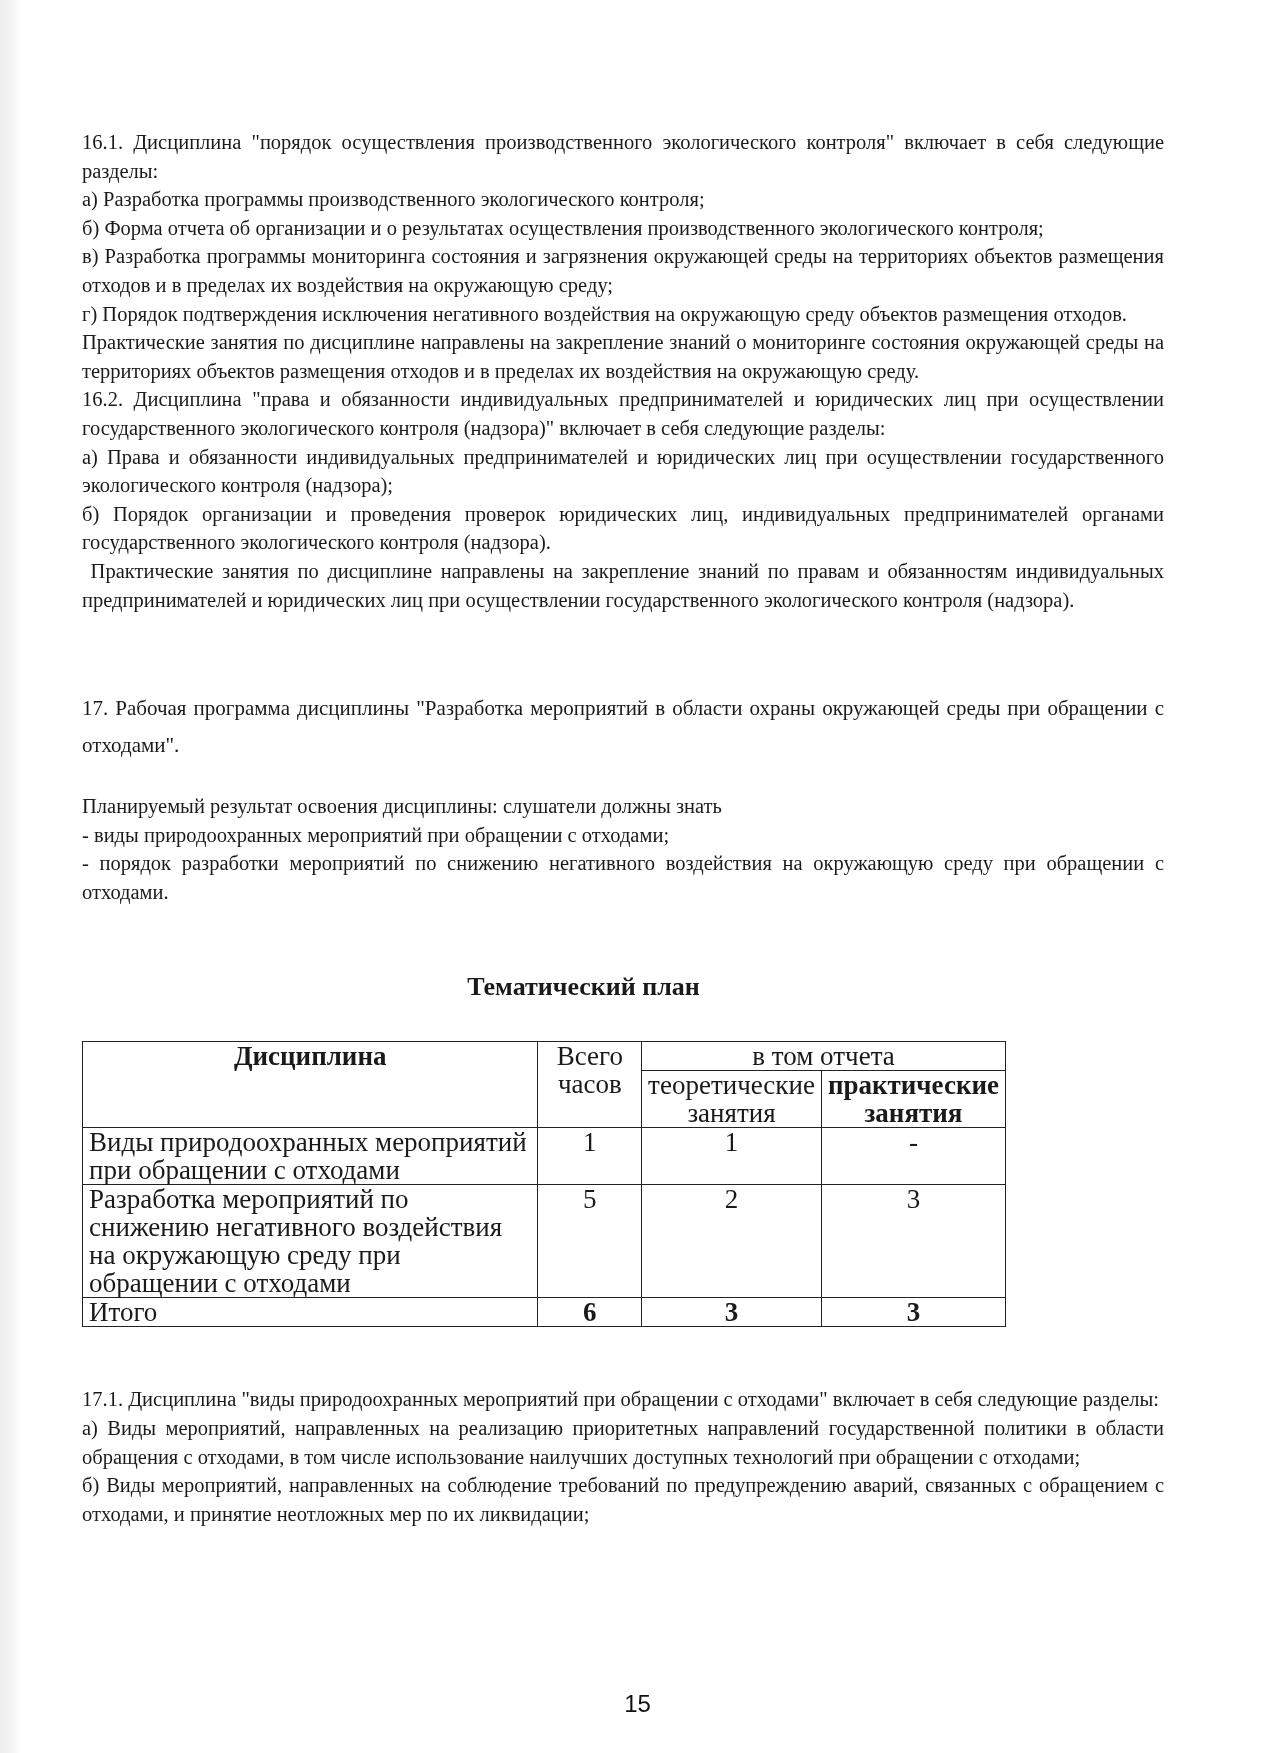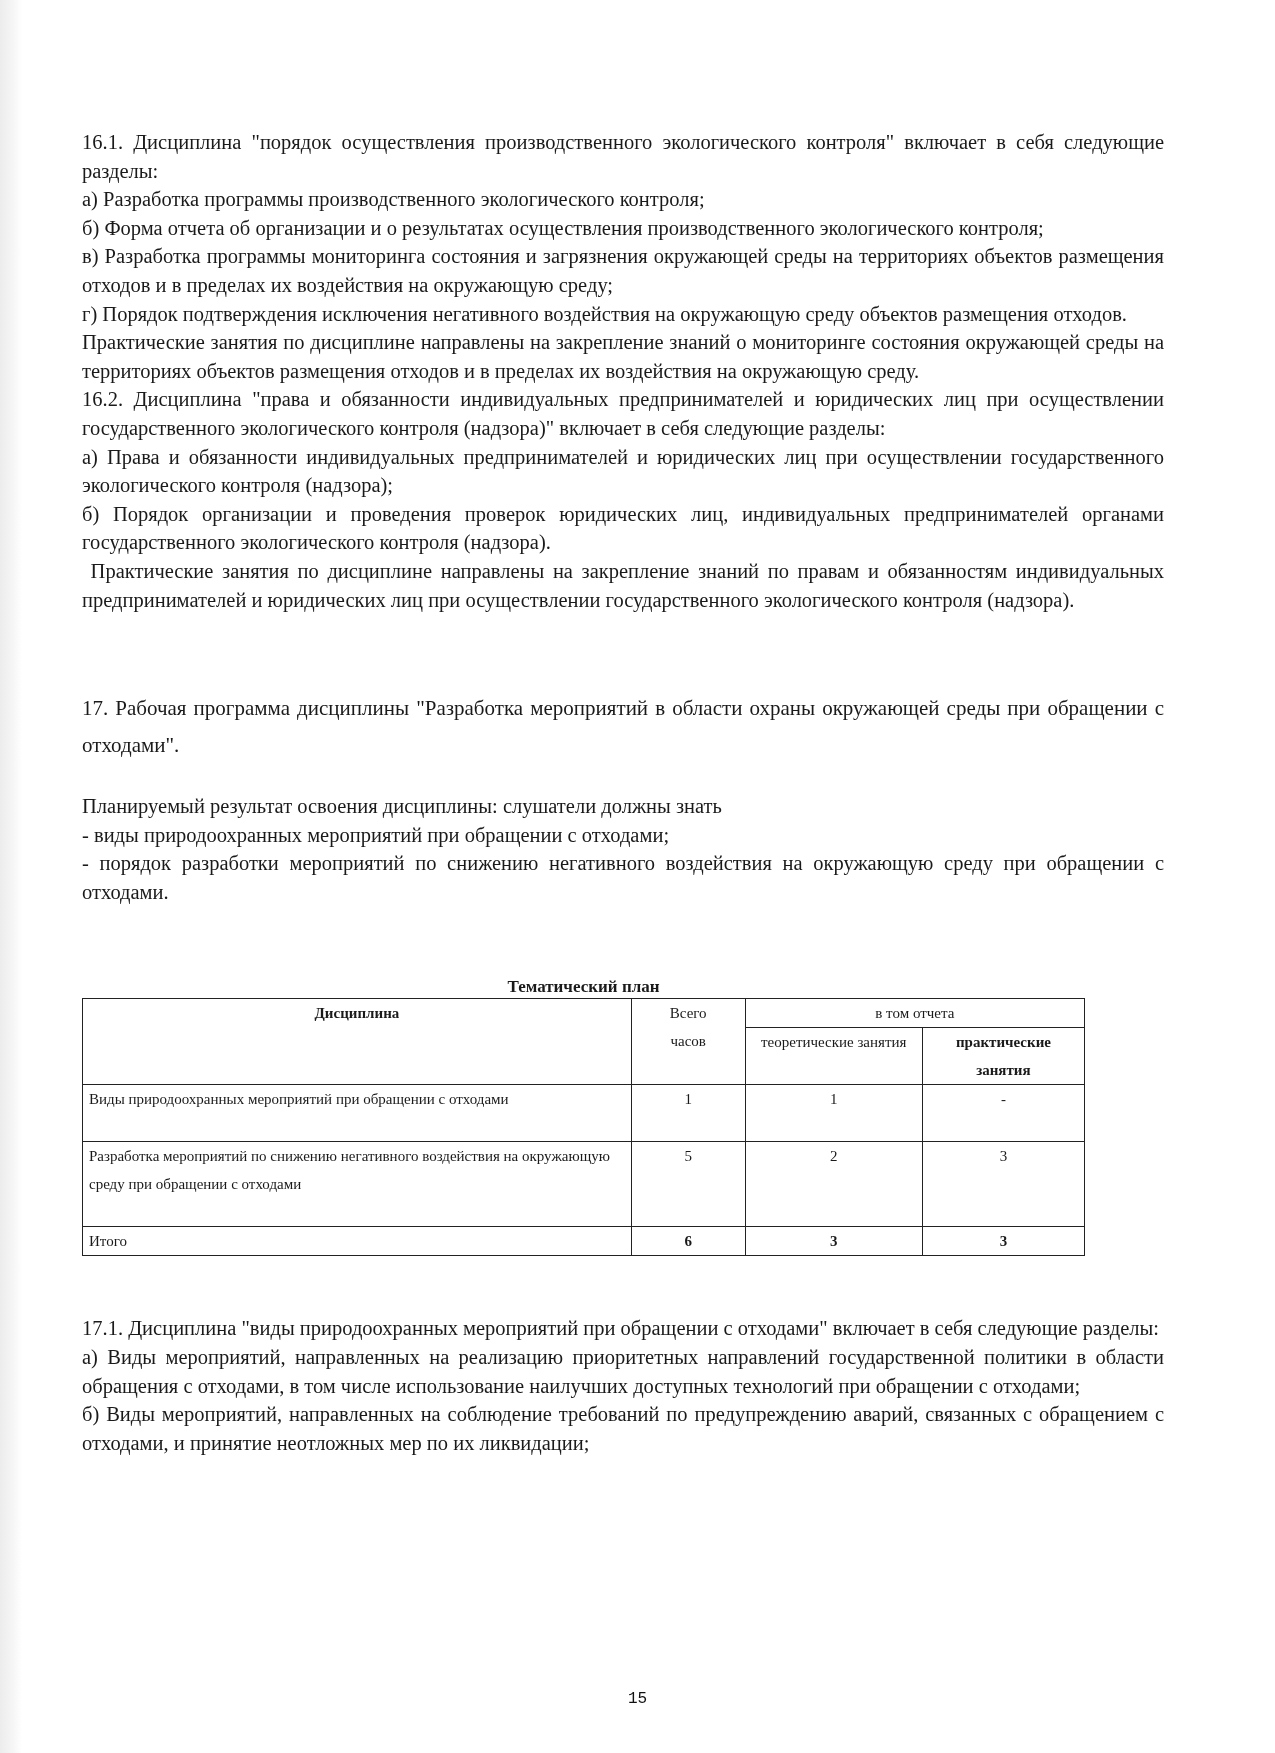--- a/index.html
+++ b/index.html
@@ -5,33 +5,33 @@
   html, body { margin: 0; padding: 0; background: #ffffff; }
   body { width: 1275px; height: 1753px; position: relative; overflow: hidden;
          font-family: "Liberation Serif", "DejaVu Serif", serif; color: #1a1a1a; }
   .scan-edge { position: absolute; left: 0; top: 0; width: 22px; height: 1753px;
                background: linear-gradient(to right, #ececec 0%, #f6f6f6 60%, #ffffff 100%); }
   .page { position: absolute; left: 82px; top: 128px; width: 1082px; }
   p { margin: 0; font-size: 20.5px; line-height: 28.6px; text-align: justify; text-align-last: left; }
   .heading { font-weight: normal; font-size: 21px; line-height: 37px; margin-top: 76px; text-align: justify; text-align-last: left; }
   .plan { margin-top: 28px; }
   .u { }
-  .table-caption { margin-top: 70px; text-align: center; font-weight: bold; font-size: 17px; line-height: 22px; width: 1003px; }
-  table { border-collapse: collapse; width: 1003px; font-size: 15px; line-height: 28px; }
+  .table-caption { margin-top: 70px; text-align: center; font-weight: bold; font-size: 26px; line-height: 22px; width: 1003px; }
+  table { border-collapse: collapse; width: 924px; font-size: 27px; line-height: 28px; margin-top: 43px; }
   td, th { border: 1.5px solid #222; vertical-align: top; padding: 0 6px; font-weight: normal; }
   th.disc { font-weight: bold; text-align: center; width: 532px; }
   .c { text-align: center; }
   .num-col { width: 100px; }
   .th-col { width: 163px; }
   .pr-col { width: 148px; font-weight: bold; }
   tr.total td { font-weight: normal; }
   tr.total td.c { font-weight: bold; }
   .after-table { margin-top: 58px; }
   .page-num { position: absolute; left: 0; width: 1275px; top: 1690px; text-align: center;
-              font-family: Liberation Mono, monospace; font-size: 16px; color: #111; }
+              font-family: Liberation Sans, sans-serif; font-size: 24px; color: #111; }
 </style>
 </head>
 <body>
 
 <div class="scan-edge"></div>
 
 <div class="page">
 
   <div>
     <p>16.1. Дисциплина "порядок осуществления производственного экологического контроля" включает в себя следующие разделы:</p>

